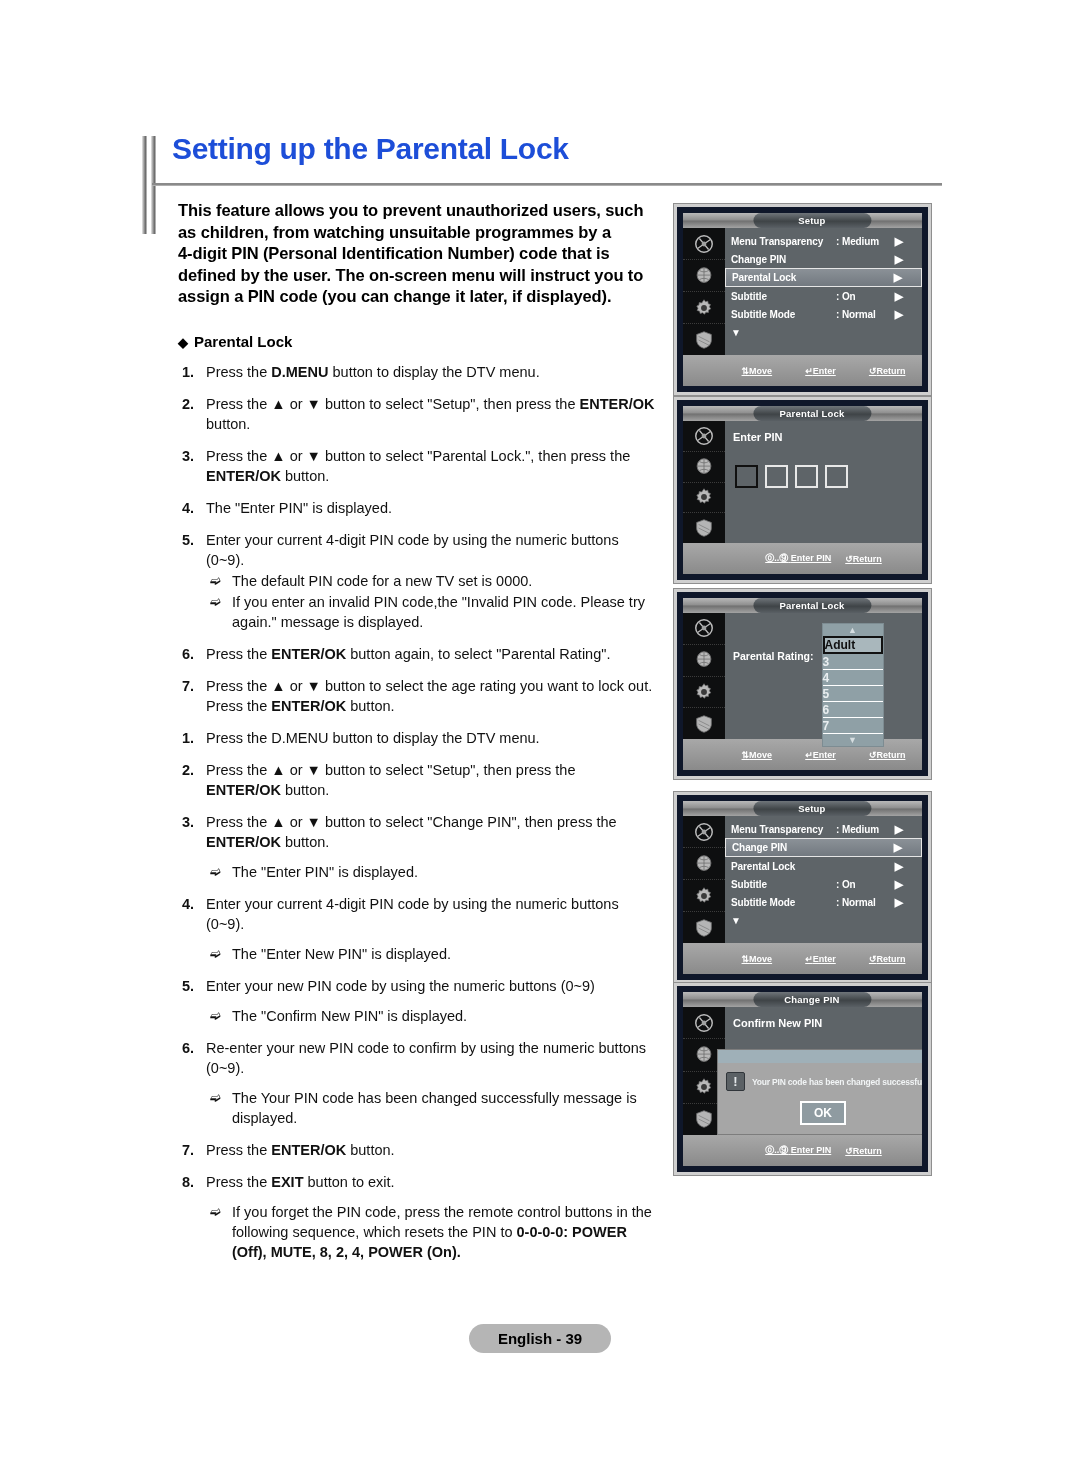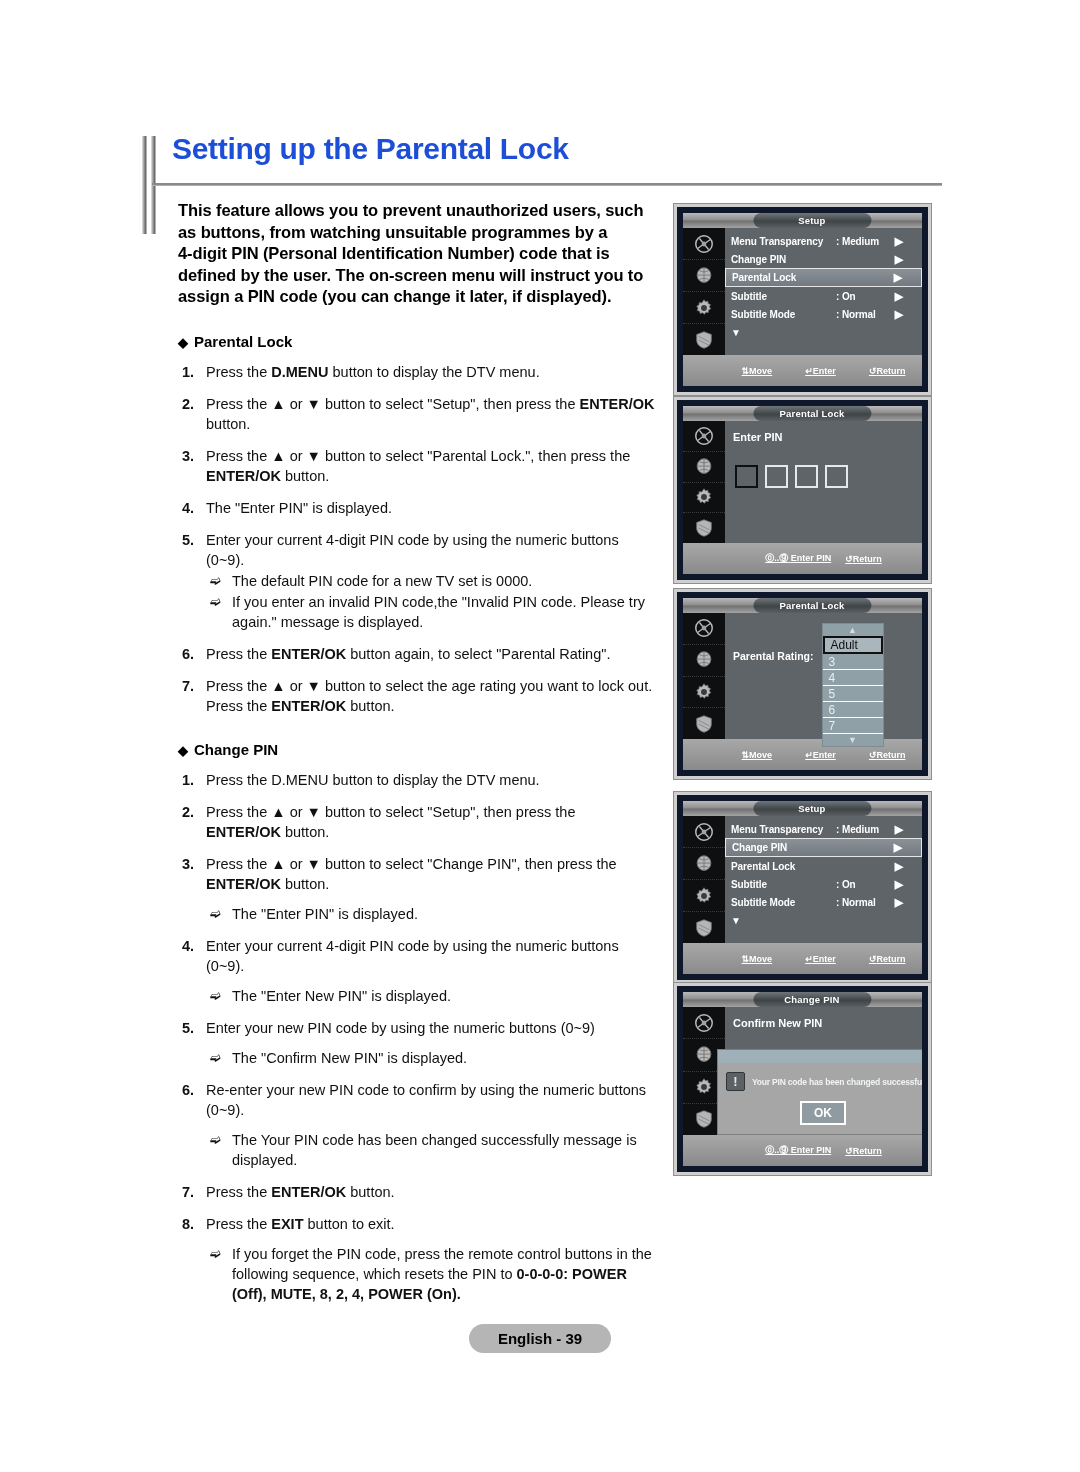--- a/index.html
+++ b/index.html
@@ -296,24 +296,24 @@
     color: #d6dee1;
     font-size: 9px;
     display: flex;
     align-items: center;
     justify-content: center;
   }
   .rl-item {
     height: 16px;
     color: #e9eef0;
     font-size: 12px;
-    font-weight: normal;
-    display: flex;
-    align-items: center;
-    padding-left: 6px;
+    font-weight: bold;
+    display: flex;
+    align-items: center;
+    padding-left: 0;
     border-bottom: 1px solid #ffffff;
     background: #8fa0a6;
   }
   .rl-item.sel {
     background: #a9b7bc;
     border: 2px solid #111;
     color: #101010;
     height: 18px;
   }
 
@@ -386,21 +386,21 @@
       <div class="bar b2"></div>
     </div>
     <div class="page-title">Setting up the Parental Lock</div>
   </div>
   <div class="title-rule"></div>
 
   <div class="left-col">
 
     <div class="intro">
       <div>This feature allows you to prevent unauthorized users, such</div>
-      <div>as buttons, from watching unsuitable programmes by a</div>
+      <div>as children, from watching unsuitable programmes by a</div>
       <div>4-digit PIN (Personal Identification Number) code that is</div>
       <div>defined by the user.  The on-screen menu will instruct you to</div>
       <div>assign a PIN code (you can change it later, if displayed).</div>
     </div>
 
     <div class="section-head">
       <span class="dia">◆</span><span>Parental Lock</span>
     </div>
 
     <div class="step">
@@ -435,23 +435,20 @@
 
     <div class="step">
       <div class="num">6.</div>
       <div class="txt">Press the <b>ENTER/OK</b> button again, to select "Parental Rating".</div>
     </div>
     <div class="step">
       <div class="num">7.</div>
       <div class="txt">Press the ▲ or ▼ button to select the age rating you want to lock out. Press the <b>ENTER/OK</b> button.</div>
     </div>
 
-    <div class="section-head">
-      <span class="dia">◆</span><span>Change PIN</span>
-    </div>
 
     <div class="step">
       <div class="num">1.</div>
       <div class="txt">Press the D.MENU button to display the DTV menu.</div>
     </div>
     <div class="step">
       <div class="num">2.</div>
       <div class="txt">Press the ▲ or ▼ button to select "Setup", then press the<br><b>ENTER/OK</b> button.</div>
     </div>
     <div class="step">

